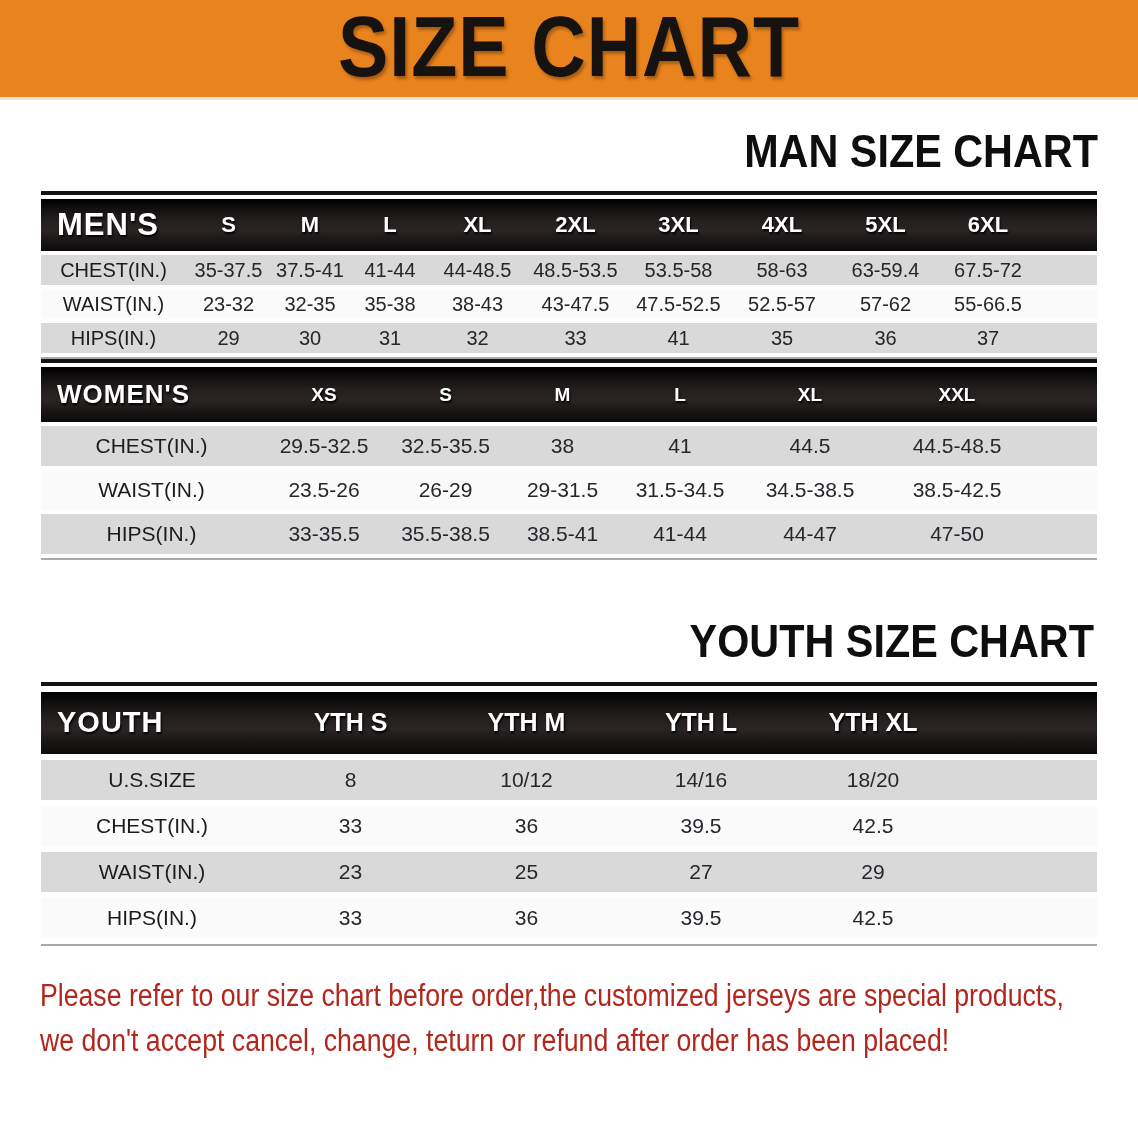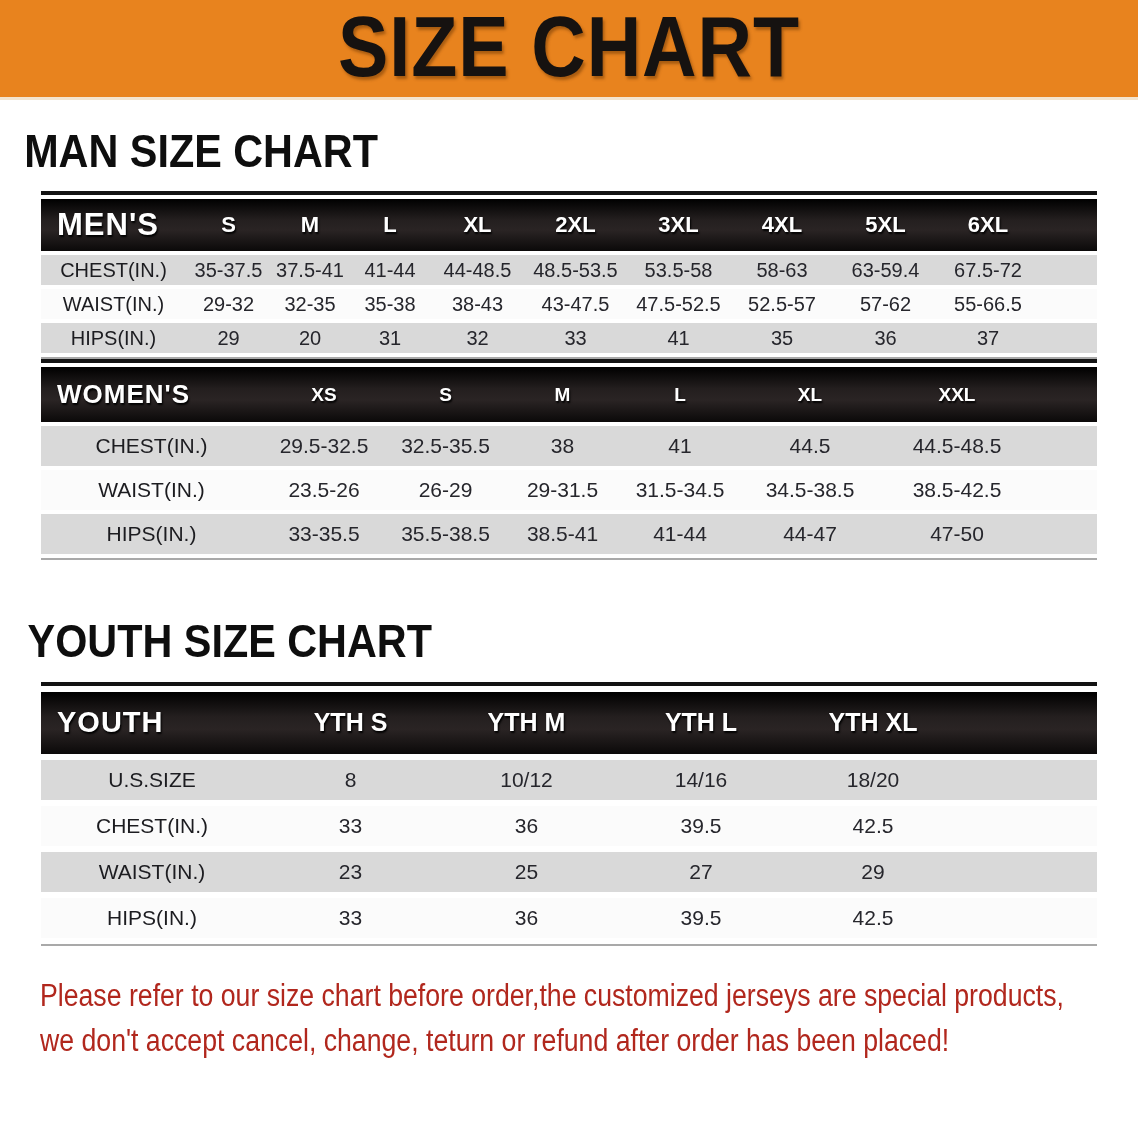--- a/index.html
+++ b/index.html
@@ -24,21 +24,21 @@
     color: #161210;
     letter-spacing: 1px;
     display: inline-block;
     transform: scale(0.92, 1.04);
     text-shadow: 2px 3px 3px rgba(90, 45, 0, 0.45);
     white-space: nowrap;
   }
 
   
   .section-heading {
-    margin: 0; text-align: left; color: #0e0e0e;
+    margin: 16px; text-align: right; color: #0e0e0e;
     line-height: 1.05;
   }
   .section-heading .condensed {
     display: inline-block;
     font-size: 47px; font-weight: bold;
     transform: scaleX(0.88);
     white-space: nowrap;
   }
   .men-section  .section-heading { margin-top: 26px; margin-bottom: 16px; }
   .women-section .section-heading { margin-top: 34px; margin-bottom: 16px; }
@@ -153,35 +153,35 @@
             <td>44-48.5</td>
             <td>48.5-53.5</td>
             <td>53.5-58</td>
             <td>58-63</td>
             <td>63-59.4</td>
             <td>67.5-72</td>
             <td></td>
           </tr>
           <tr>
             <td class="rowlabel">WAIST(IN.)</td>
-            <td>29-32</td>
+            <td>23-32</td>
             <td>32-35</td>
             <td>35-38</td>
             <td>38-43</td>
             <td>43-47.5</td>
             <td>47.5-52.5</td>
             <td>52.5-57</td>
             <td>57-62</td>
             <td>55-66.5</td>
             <td></td>
           </tr>
           <tr>
             <td class="rowlabel">HIPS(IN.)</td>
             <td>29</td>
-            <td>20</td>
+            <td>30</td>
             <td>31</td>
             <td>32</td>
             <td>33</td>
             <td>41</td>
             <td>35</td>
             <td>36</td>
             <td>37</td>
             <td></td>
           </tr>
         </tbody>

